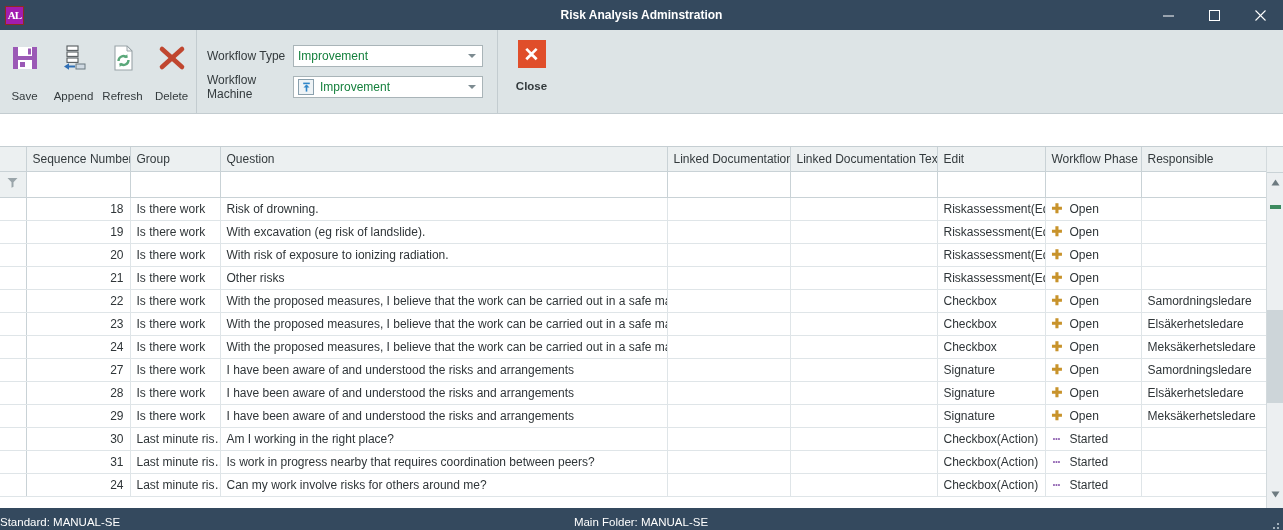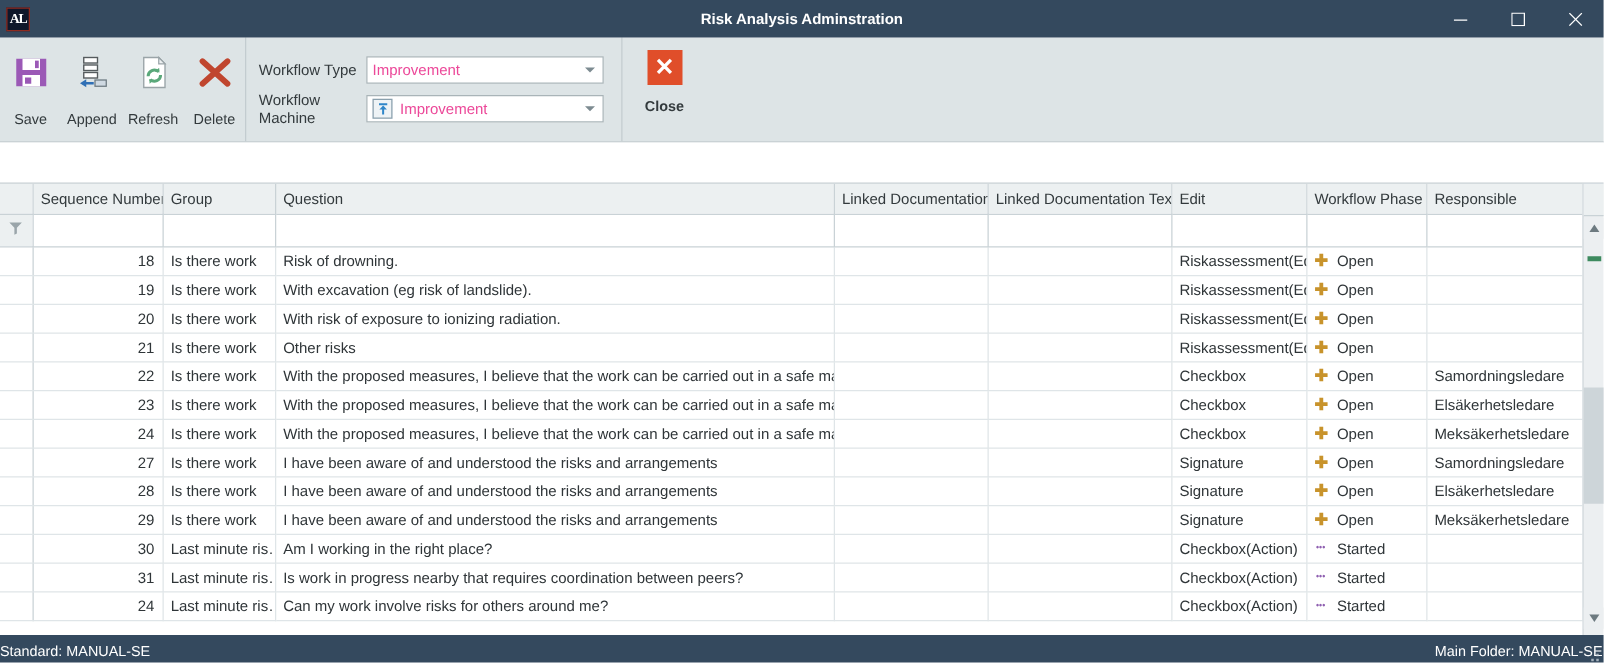--- a/index.html
+++ b/index.html
@@ -15,21 +15,21 @@
   .titlebar {
     position: relative;
     height: 30px;
     background: #34495e;
     display: flex;
     align-items: center;
   }
   .app-logo {
     width: 19px; height: 19px;
     margin-left: 5px;
-    background: #0f172a;
+    background: #a21caf;
     border: 1px solid #8e2b20;
     display: flex; align-items: center; justify-content: center;
     color: #fff;
     font-size: 11px;
     font-weight: bold;
     font-family: "Liberation Serif", serif;
     line-height: 1;
     letter-spacing: -1px;
   }
   .title-text {
@@ -112,21 +112,21 @@
     height: 22px;
     background: #ffffff;
     border: 1px solid #a9b4b8;
     display: flex;
     align-items: center;
     padding-left: 4px;
     position: relative;
   }
   .combo .val {
     font-size: 12px;
-    color: #ec4899;
+    color: #15803d;
     white-space: nowrap;
     overflow: hidden;
   }
   .combo .arrow {
     position: absolute;
     right: 6px; top: 50%;
     transform: translateY(-50%);
     width: 0; height: 0;
     border-left: 4px solid transparent;
     border-right: 4px solid transparent;
@@ -293,21 +293,21 @@
   .statusbar {
     position: relative;
     height: 28px;
     background: #34495e;
     color: #ffffff;
     font-size: 11.5px;
     display: flex;
     align-items: center;
   }
   .sb-left { position: absolute; left: 0; }
-  .sb-center { position: absolute; left: 0; right: 1px; text-align: right; }
+  .sb-center { position: absolute; left: 0; right: 1px; text-align: center; }
   .sb-grip {
     position: absolute; right: 4px; bottom: 3px;
     width: 12px; height: 12px;
     opacity: .75;
   }
   .sb-grip i {
     position: absolute;
     width: 2px; height: 2px;
     background: #c9d3da;
     display: block;

